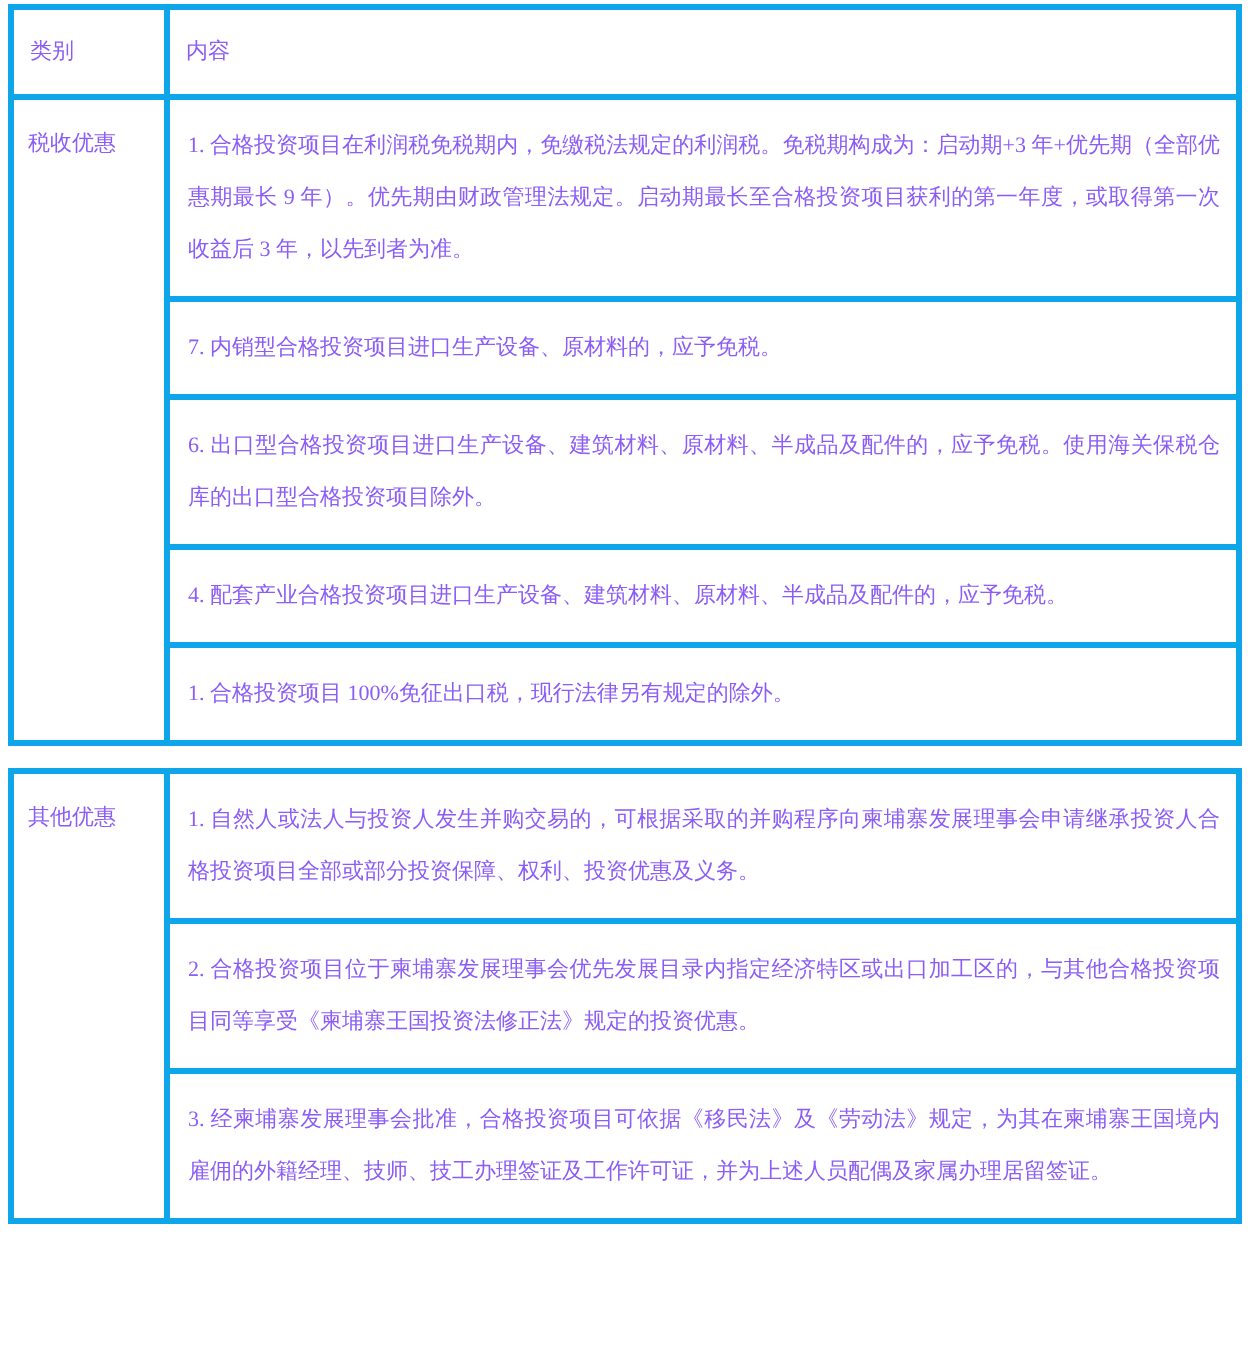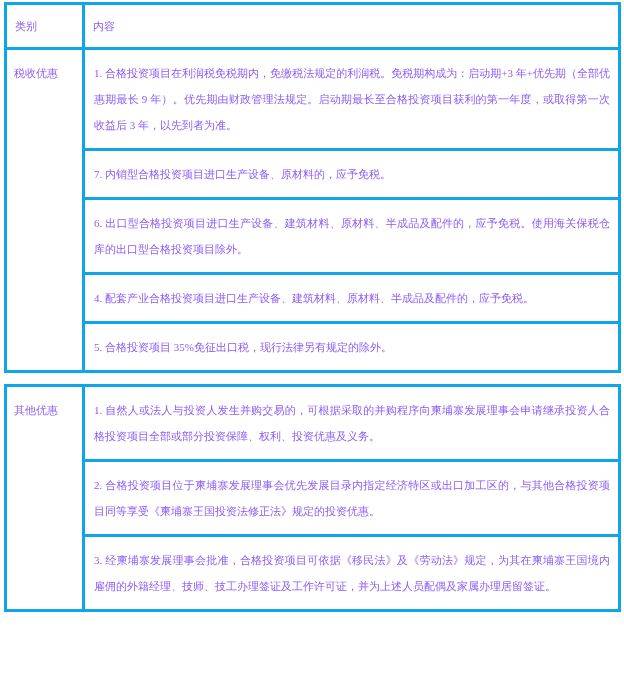--- a/index.html
+++ b/index.html
@@ -36,20 +36,21 @@
     word-break: break-all;
   }
   th.hdr {
     text-align: left;
     padding: 8px 6px 8px 8px;
   }
   td.cat {
     padding: 10px 6px 10px 7px;
     text-align: justify;
     text-justify: inter-character;
+    font-family: Liberation Mono, monospace;
   }
   td.cat.plain {
     text-align: left;
   }
   td.content {
     padding: 10px 8px 10px 9px;
     text-align: justify;
     text-justify: inter-character;
   }
 </style>
@@ -75,21 +76,21 @@
     <tr>
       <td class="content">7. 内销型合格投资项目进口生产设备、原材料的，应予免税。</td>
     </tr>
     <tr>
       <td class="content">6. 出口型合格投资项目进口生产设备、建筑材料、原材料、半成品及配件的，应予免税。使用海关保税仓库的出口型合格投资项目除外。</td>
     </tr>
     <tr>
       <td class="content">4. 配套产业合格投资项目进口生产设备、建筑材料、原材料、半成品及配件的，应予免税。</td>
     </tr>
     <tr>
-      <td class="content">5. 合格投资项目 35%免征出口税，现行法律另有规定的除外。</td>
+      <td class="content">1. 合格投资项目 100%免征出口税，现行法律另有规定的除外。</td>
     </tr>
   </tbody>
     </table>
 
   <table class="doc-table">
     <colgroup>
       <col class="cat-col">
       <col>
     </colgroup>
     <tbody>

